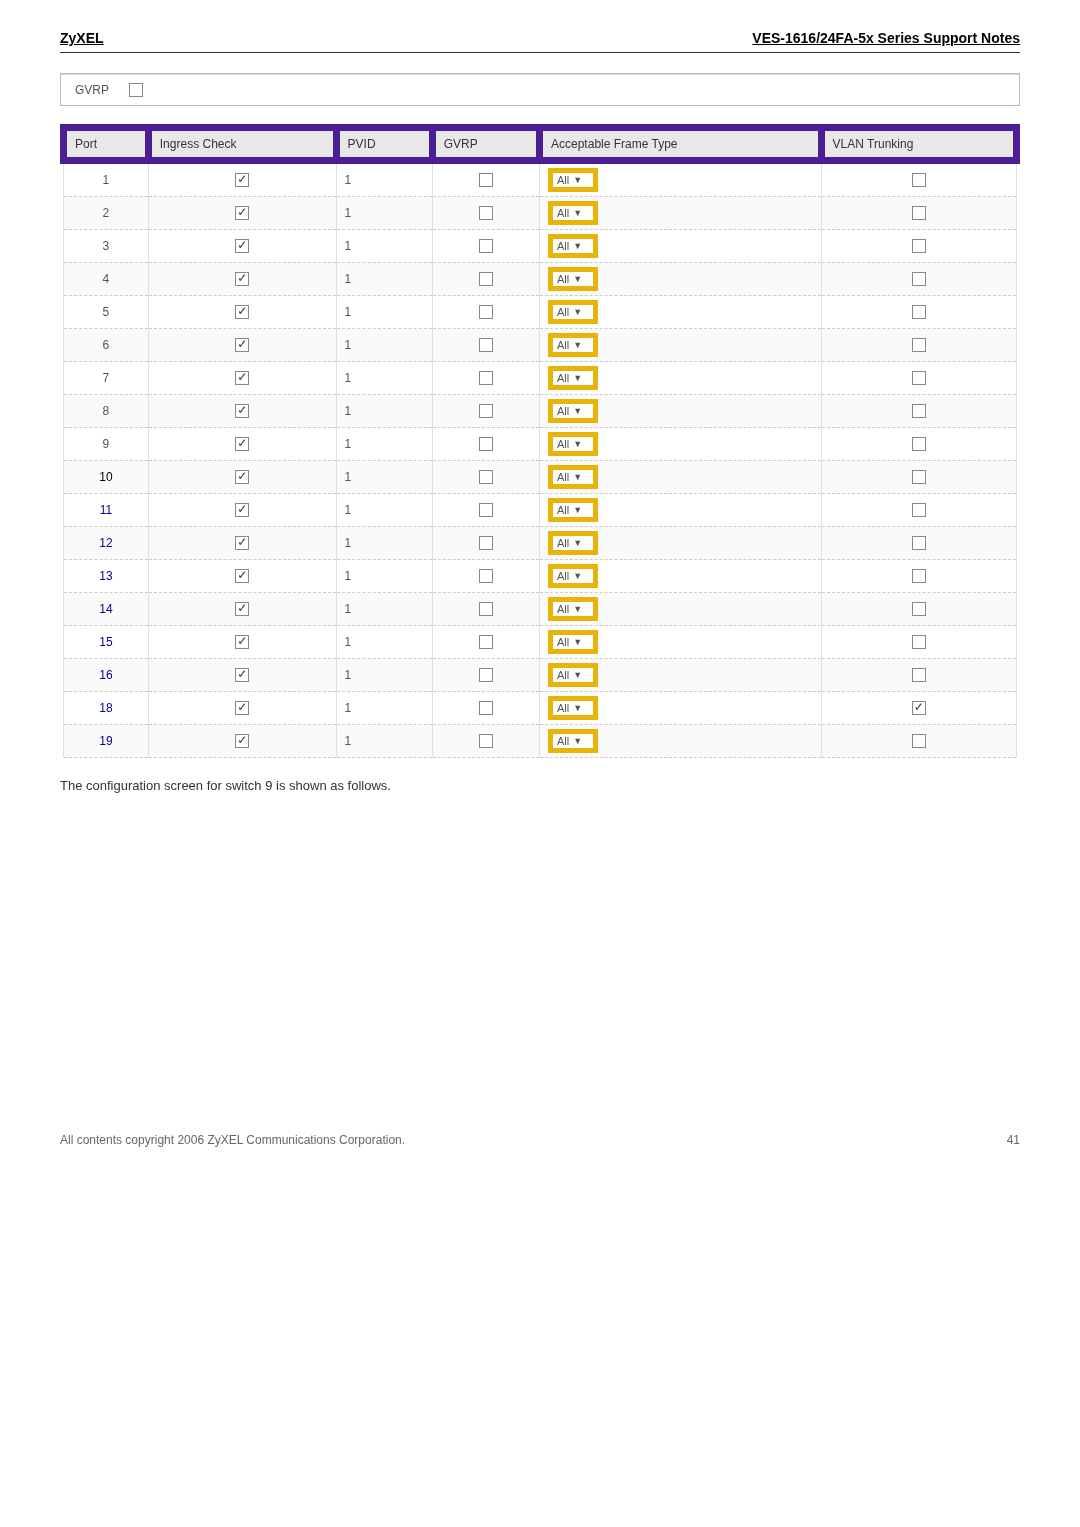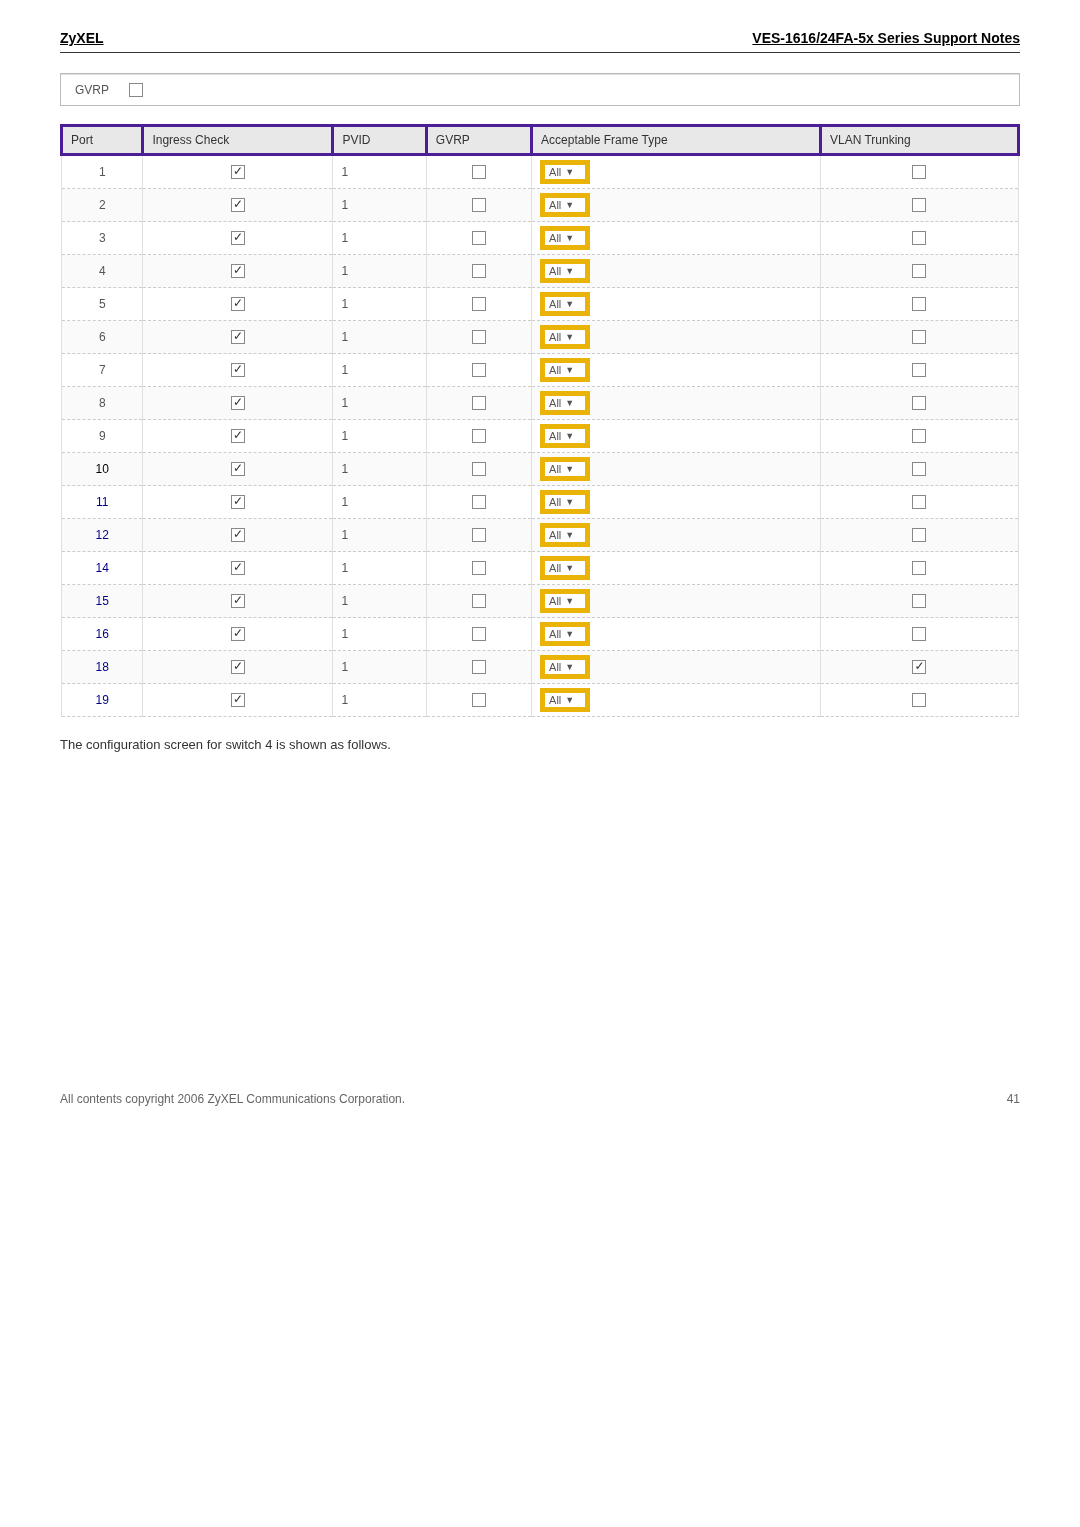--- a/index.html
+++ b/index.html
@@ -88,21 +88,21 @@
       border-collapse: collapse;
       font-size: 12px;
       margin-top: 10px;
     }
     thead tr {
       background: #e8e8e8;
     }
     thead th {
       padding: 6px 8px;
       text-align: left;
-      border: 3px solid #4c1d95;
+      border: 7px solid #4c1d95;
       font-weight: normal;
       color: #333;
     }
     tbody tr {
       border-bottom: 1px dashed #ccc;
     }
     tbody tr:nth-child(even) {
       background: #fafafa;
     }
     tbody td {
@@ -282,20 +282,28 @@
       </tr>
       <tr>
         <td style="text-align: center; color: rgb(0, 0, 139);">12</td>
         <td style="text-align: center;"><span class="checkbox-display checked"></span></td>
         <td>1</td>
         <td style="text-align: center;"><span class="checkbox-display"></span></td>
         <td><span class="select-display">All<span class="arrow">▼</span></span></td>
         <td style="text-align: center;"><span class="checkbox-display"></span></td>
       </tr>
       <tr>
+        <td style="text-align: center; color: rgb(0, 0, 139);">13</td>
+        <td style="text-align: center;"><span class="checkbox-display checked"></span></td>
+        <td>1</td>
+        <td style="text-align: center;"><span class="checkbox-display"></span></td>
+        <td><span class="select-display">All<span class="arrow">▼</span></span></td>
+        <td style="text-align: center;"><span class="checkbox-display"></span></td>
+      </tr>
+      <tr>
         <td style="text-align: center; color: rgb(0, 0, 139);">14</td>
         <td style="text-align: center;"><span class="checkbox-display checked"></span></td>
         <td>1</td>
         <td style="text-align: center;"><span class="checkbox-display"></span></td>
         <td><span class="select-display">All<span class="arrow">▼</span></span></td>
         <td style="text-align: center;"><span class="checkbox-display"></span></td>
       </tr>
       <tr>
         <td style="text-align: center; color: rgb(0, 0, 139);">15</td>
         <td style="text-align: center;"><span class="checkbox-display checked"></span></td>
@@ -324,18 +332,18 @@
         <td style="text-align: center; color: rgb(0, 0, 139);">19</td>
         <td style="text-align: center;"><span class="checkbox-display checked"></span></td>
         <td>1</td>
         <td style="text-align: center;"><span class="checkbox-display"></span></td>
         <td><span class="select-display">All<span class="arrow">▼</span></span></td>
         <td style="text-align: center;"><span class="checkbox-display"></span></td>
       </tr>
     </tbody>
 </table>
 
-<p class="footer-note">The configuration screen for switch 4 is shown as follows.</p>
+<p class="footer-note">The configuration screen for switch 9 is shown as follows.</p>
 
 <div class="page-footer">
   <span>All contents copyright 2006 ZyXEL Communications Corporation.</span>
   <span>41</span>
 </div>
 
 </body></html>

